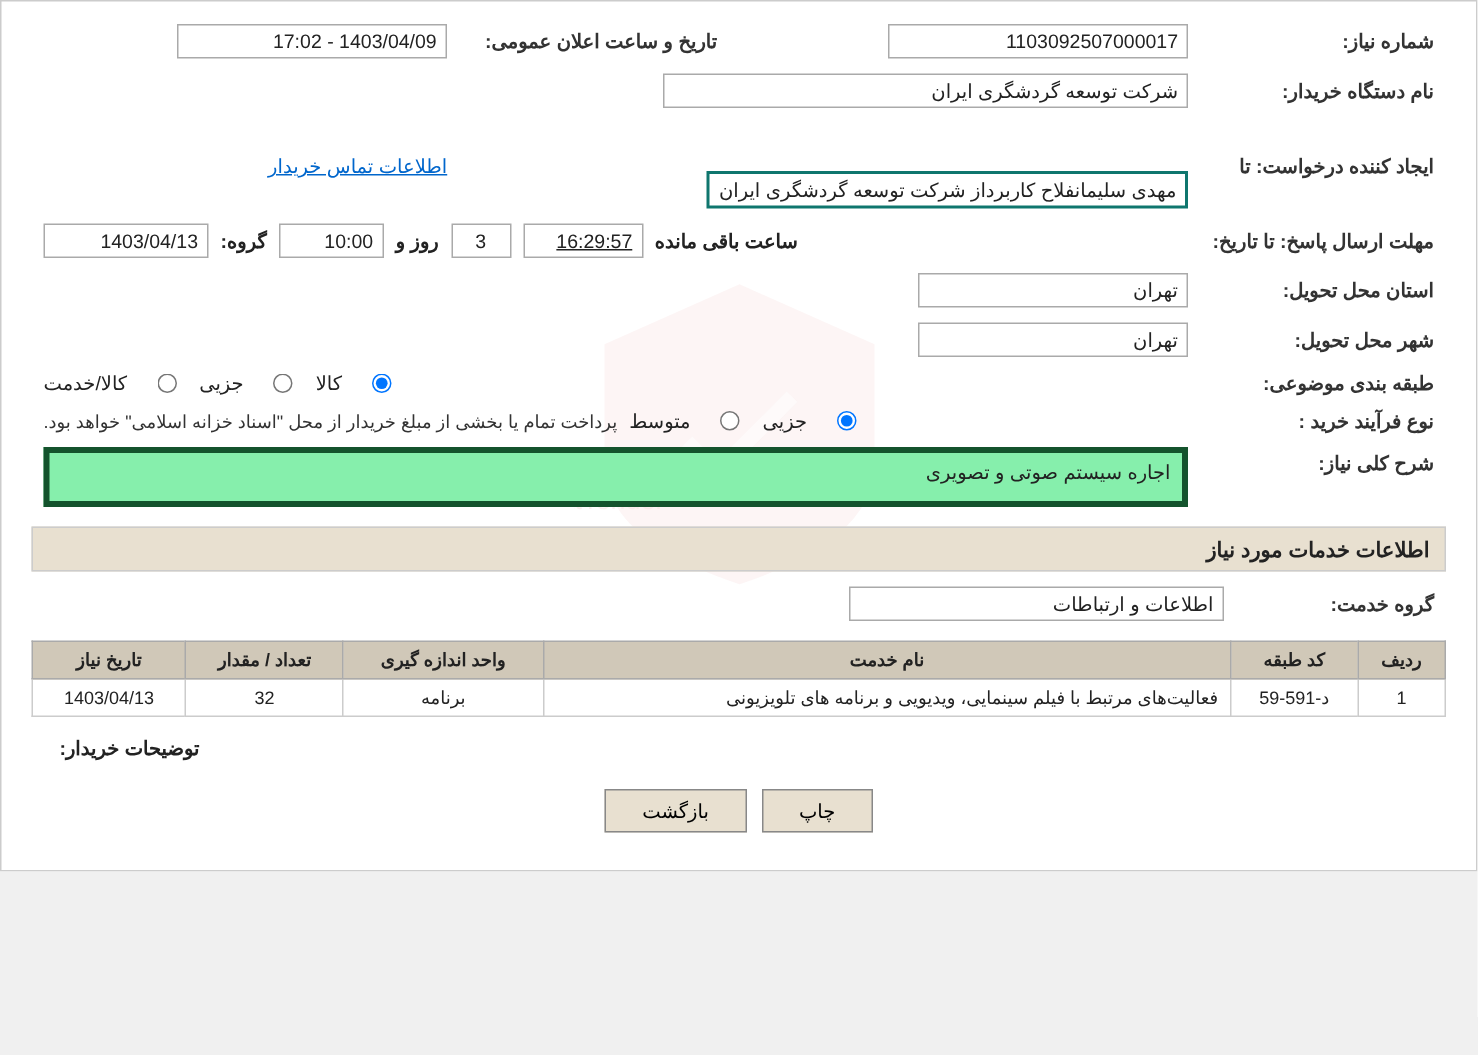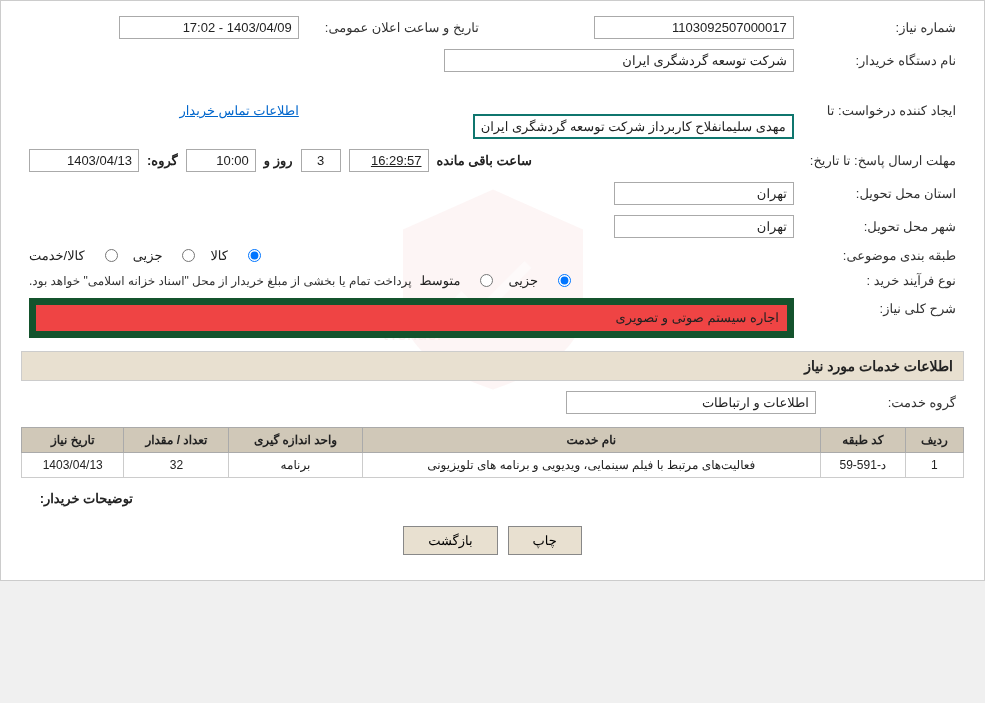--- a/index.html
+++ b/index.html
@@ -32,21 +32,21 @@
       border-collapse: collapse;
     }
     .form-table td {
       padding: 5px 8px;
       vertical-align: middle;
     }
     .label-cell {
       text-align: right;
       white-space: nowrap;
       color: #333;
-      font-weight: normal;
+      font-weight: bold;
       width: 140px;
     }
     .value-cell {
       text-align: right;
     }
     .input-box {
       border: 1px solid #aaa;
       background: #fff;
       padding: 3px 6px;
       display: inline-block;
@@ -283,21 +283,21 @@
                   <input type="radio" name="noe" checked="" style="">
                 </div>
               </div>
             </div>
           </td>
         </tr>
 
         <tr>
           <td class="label-cell" style="vertical-align:top;padding-top:8px;">شرح کلی نیاز:</td>
           <td class="value-cell" colspan="3">
-            <div style="border:7px solid #14532d;padding:5px 8px;min-height:40px;background:#ef4444;text-align:right;direction:rtl;width:100%;">
+            <div style="border:4px solid #14532d;padding:5px 8px;min-height:40px;background:#86efac;text-align:right;direction:rtl;width:100%;">
               <span>اجاره سیستم صوتی و تصویری</span>
             </div>
           </td>
         </tr>
       </tbody>
         </table>
 
       <div class="section-title">اطلاعات خدمات مورد نیاز</div>
 
       <table class="form-table">
@@ -319,21 +319,21 @@
             <th>نام خدمت</th>
             <th>واحد اندازه گیری</th>
             <th>تعداد / مقدار</th>
             <th>تاریخ نیاز</th>
           </tr>
         </thead>
         <tbody>
           <tr>
             <td>1</td>
             <td>د-591-59</td>
-            <td style="text-align:center;">فعالیت‌های مرتبط با فیلم سینمایی، ویدیویی و برنامه های تلویزیونی</td>
+            <td style="text-align:right;">فعالیت‌های مرتبط با فیلم سینمایی، ویدیویی و برنامه های تلویزیونی</td>
             <td>برنامه</td>
             <td>32</td>
             <td>1403/04/13</td>
           </tr>
         </tbody>
       </table>
 
       <div class="description-row" style="margin-top:8px;">
         <span class="description-label" style="min-width:120px;">توضیحات خریدار:</span>
       </div>

